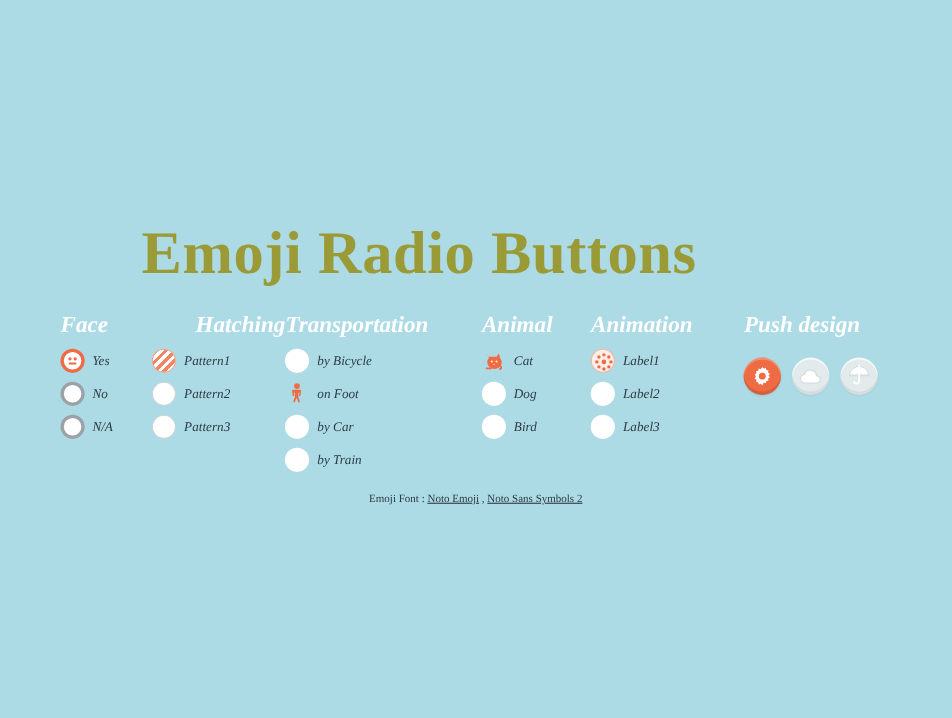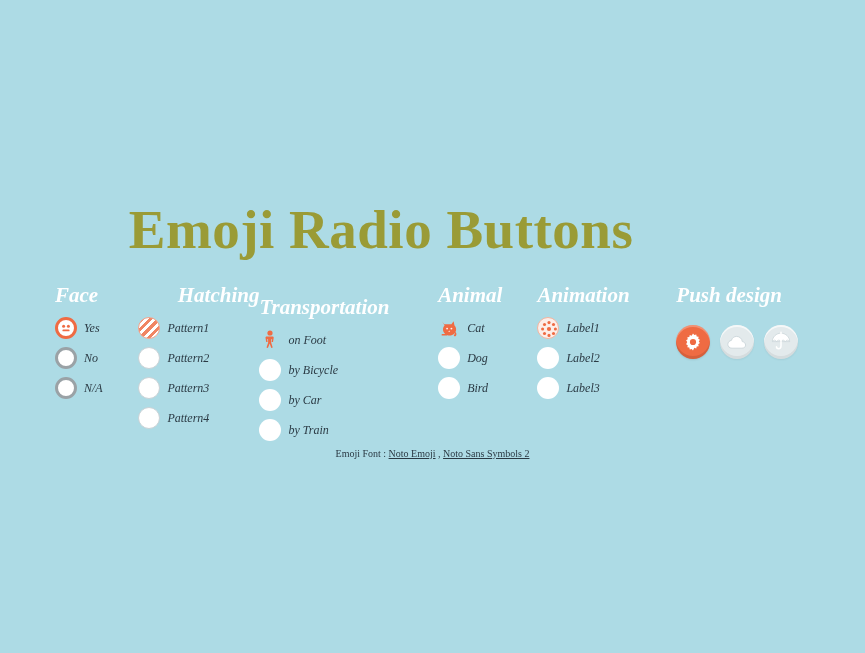--- a/index.html
+++ b/index.html
@@ -44,21 +44,21 @@
     display: flex;
     align-items: flex-start;
     font-style: italic;
   }
   .col {
     display: flex;
     flex-direction: column;
   }
   .col-face          { width: 84px; }
   .col-hatching      { width: 122px; text-align: right; }
-  .col-transport     { width: 180px; margin-top: 12px; }
+  .col-transport     { width: 180px; }
   .col-animal        { width: 100px; }
   .col-animation     { width: 140px; }
   .col-push          { width: 180px; }
 
   .col-head {
     font-family: "Liberation Serif", "DejaVu Serif", serif;
     font-size: 21px;
     font-weight: bold;
     color: #ffffff;
     line-height: 24px;
@@ -242,42 +242,38 @@
       <div class="opt">
         <span class="radio radio-thin"></span>
         <span class="opt-label">Pattern2</span>
       </div>
 
       <div class="opt">
         <span class="radio radio-thin"></span>
         <span class="opt-label">Pattern3</span>
       </div>
 
-      <div class="opt">
-        <span class="radio radio-thin"></span>
-        <span class="opt-label">Pattern4</span>
-      </div>
     </div>
 
     <div class="col col-transport">
       <div class="col-head">Transportation</div>
+
+      <div class="opt">
+        <span class="radio radio-plain"></span>
+        <span class="opt-label">by Bicycle</span>
+      </div>
 
       <div class="opt">
         <span class="emoji-cell">
           <svg width="16" height="20" viewBox="0 0 16 20" aria-hidden="true">
             <circle cx="8" cy="3" r="2.6" fill="#ef6b43"></circle>
             <path d="M5.4 6.4h5.2c.7 0 1.2.6 1.1 1.3l-.7 4.2h-1.3l.5-3.2-1 .9v3.2l1.5 4.6-1.4.5-1.6-4.4-1.8 4.4-1.4-.5 1.6-4.6V9.6l-1 -.9.5 3.2H4.2l-.7-4.2c-.1-.7.4-1.3 1.1-1.3z" fill="#ef6b43"></path>
           </svg>
         </span>
         <span class="opt-label">on Foot</span>
-      </div>
-
-      <div class="opt">
-        <span class="radio radio-plain"></span>
-        <span class="opt-label">by Bicycle</span>
       </div>
 
       <div class="opt">
         <span class="radio radio-plain"></span>
         <span class="opt-label">by Car</span>
       </div>
 
       <div class="opt">
         <span class="radio radio-plain"></span>
         <span class="opt-label">by Train</span>

